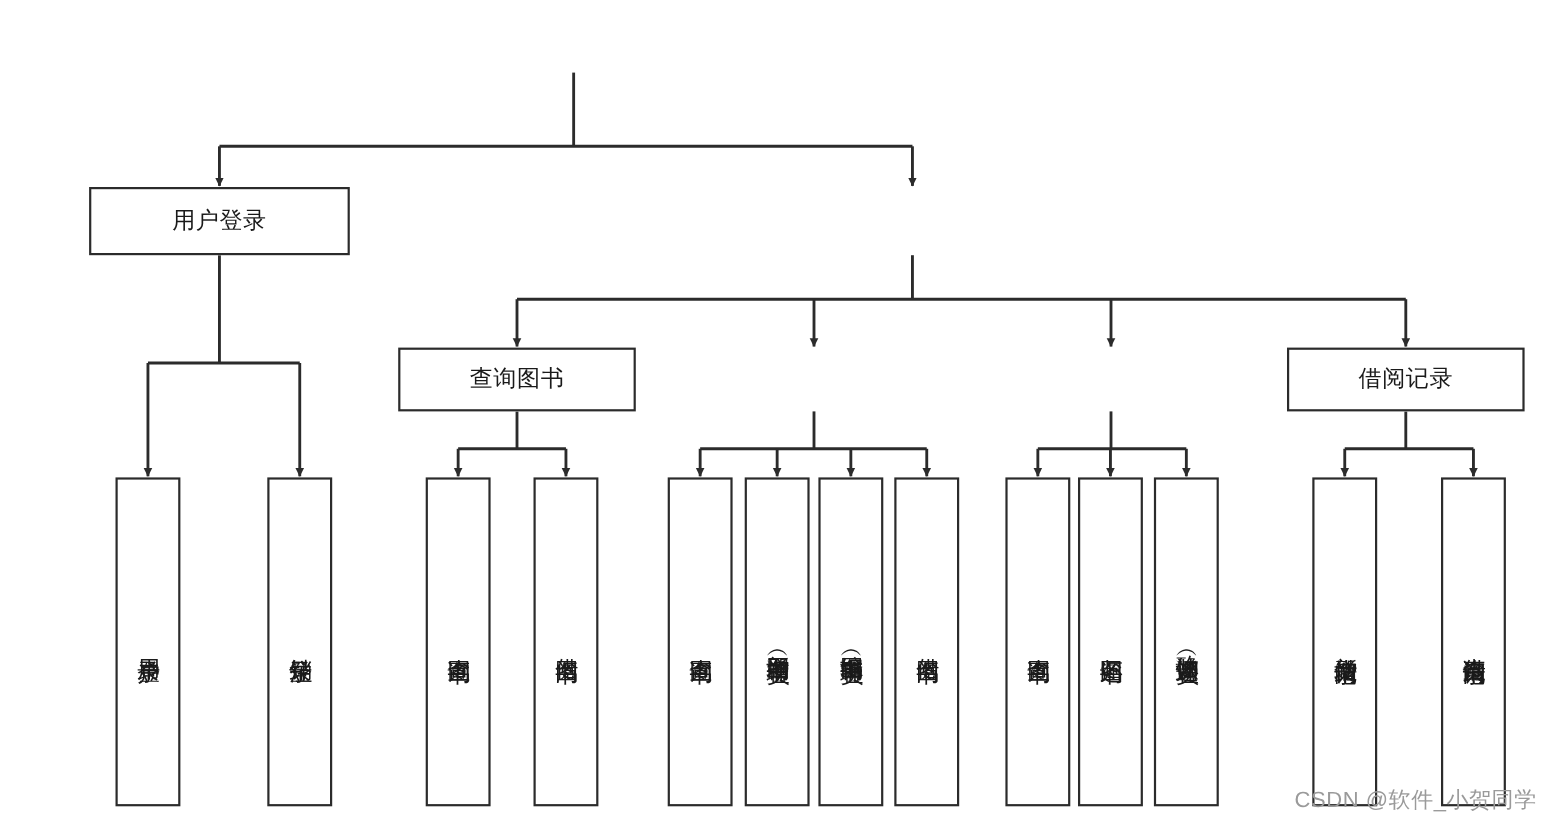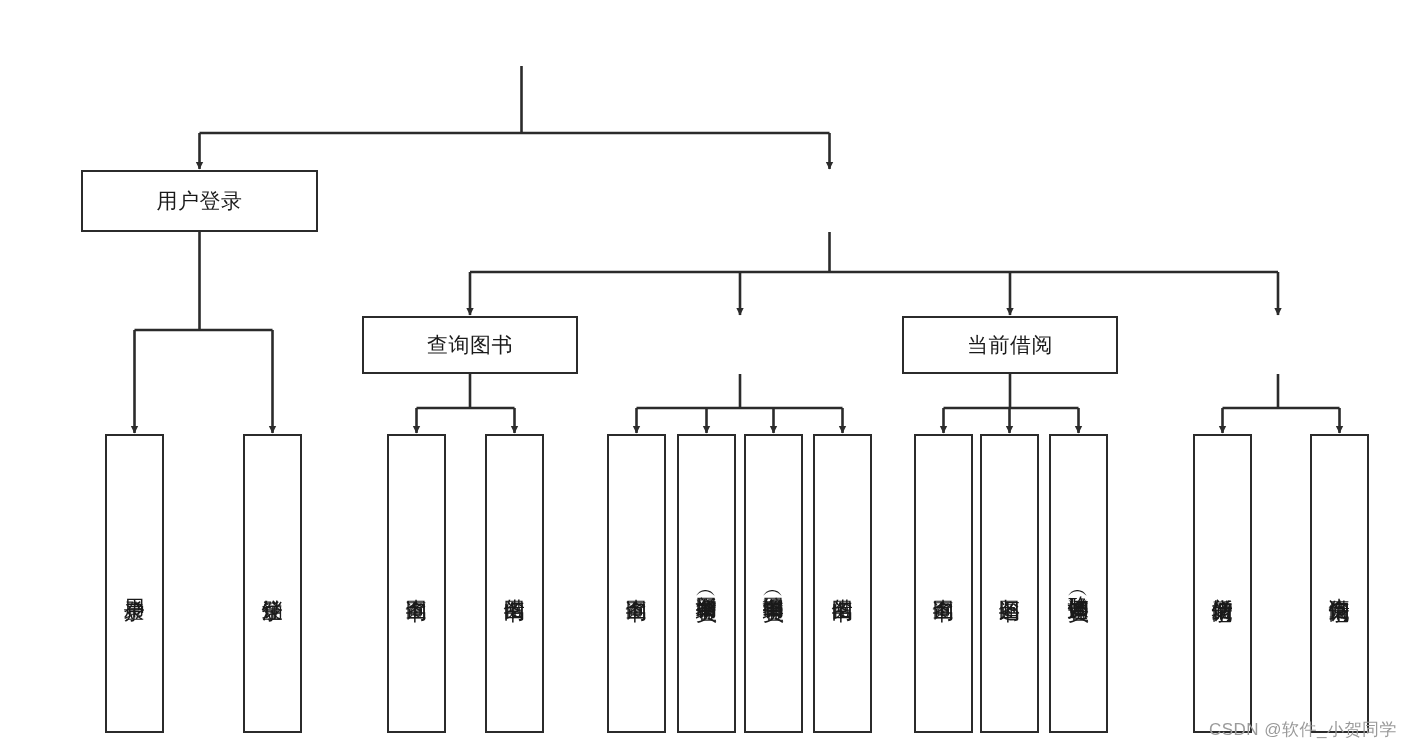--- a/index.html
+++ b/index.html
@@ -63,21 +63,21 @@
     font-size: 21px;
     line-height: 1.32;
     letter-spacing: 1px;
     color: #1a1a1a;
     white-space: nowrap;
   }
   #watermark {
     position: absolute;
     right: 8px;
     bottom: 6px;
-    font-size: 17px;
+    font-size: 20px;
     color: #9a9a9a;
     letter-spacing: 0.5px;
     white-space: nowrap;
     pointer-events: none;
   }
 </style>
 </head>
 <body>
 
 <div id="diagram-root">
@@ -126,22 +126,22 @@
   </svg>
 
 
   <div class="node-box" style="left: 81px; top: 170px; width: 237px; height: 62px;">
     <span class="node-label-h">用户登录</span>
   </div>
 
   <div class="node-box" style="left: 362px; top: 316px; width: 216px; height: 58px;">
     <span class="node-label-h">查询图书</span>
   </div>
-  <div class="node-box" style="left: 902px; top: 316px; width: 216px; height: 58px;">
-    <span class="node-label-h">当前借阅</span>
+  <div class="node-box" style="left: 1170px; top: 316px; width: 216px; height: 58px;">
+    <span class="node-label-h">借阅记录</span>
   </div>
 
   <div id="leaf-container">
       <div class="leaf-box" style="left: 105px; top: 434px; width: 59px; height: 299px;">
         <span class="node-label-v">用户登录</span>
       </div>
       <div class="leaf-box" style="left: 243px; top: 434px; width: 59px; height: 299px;">
         <span class="node-label-v">注销登录</span>
       </div>
       <div class="leaf-box" style="left: 387px; top: 434px; width: 59px; height: 299px;">

